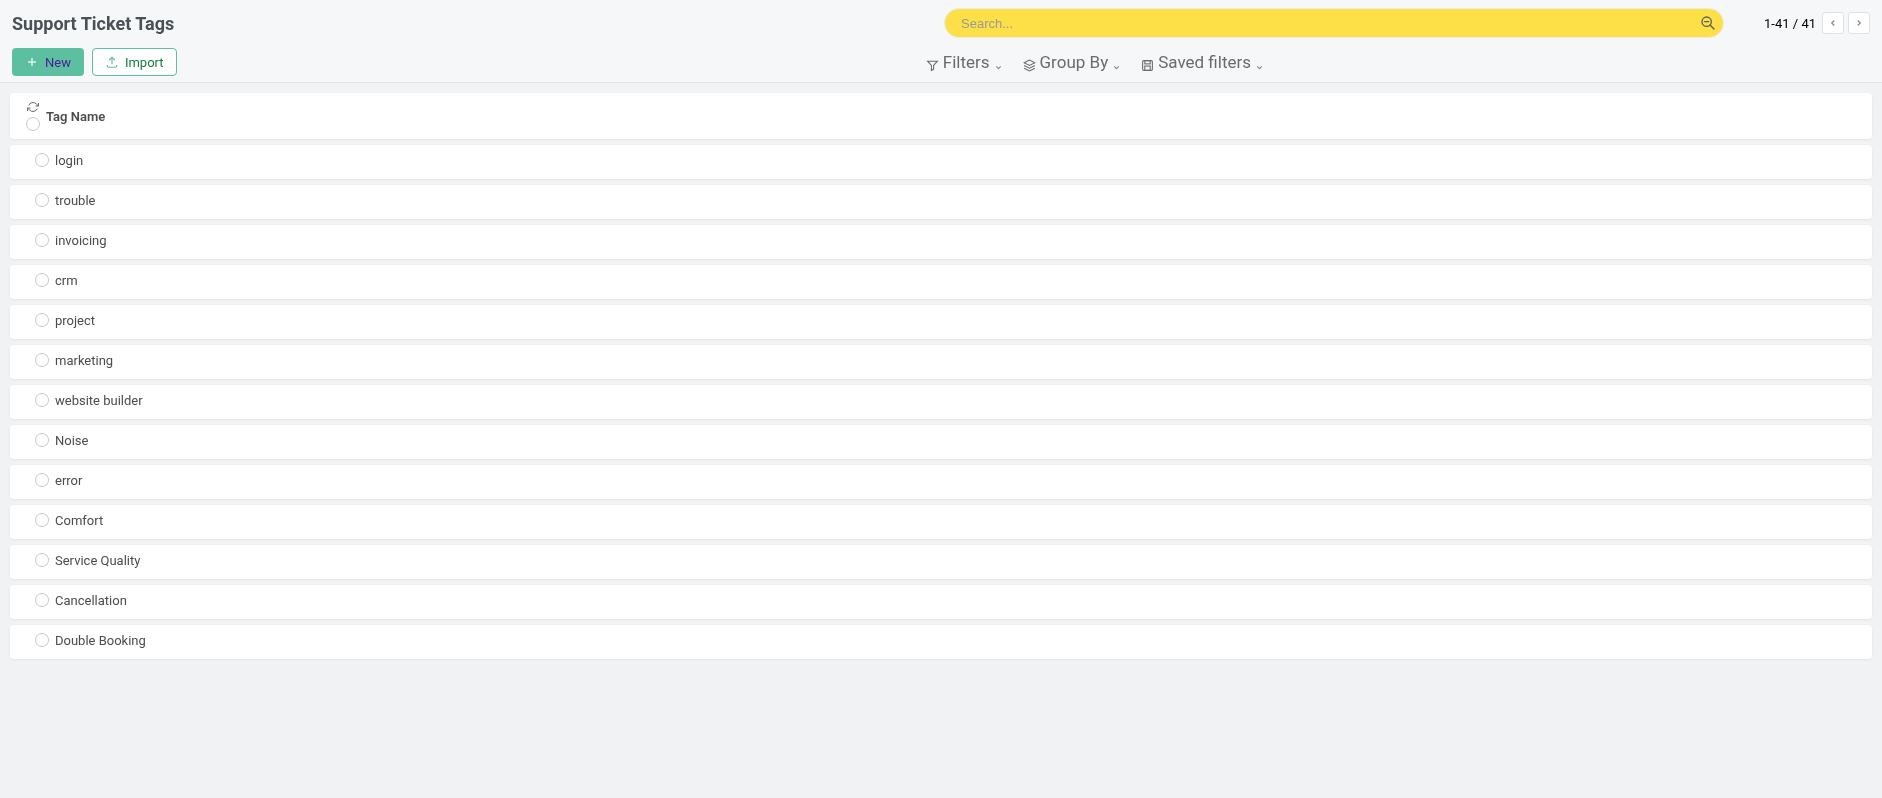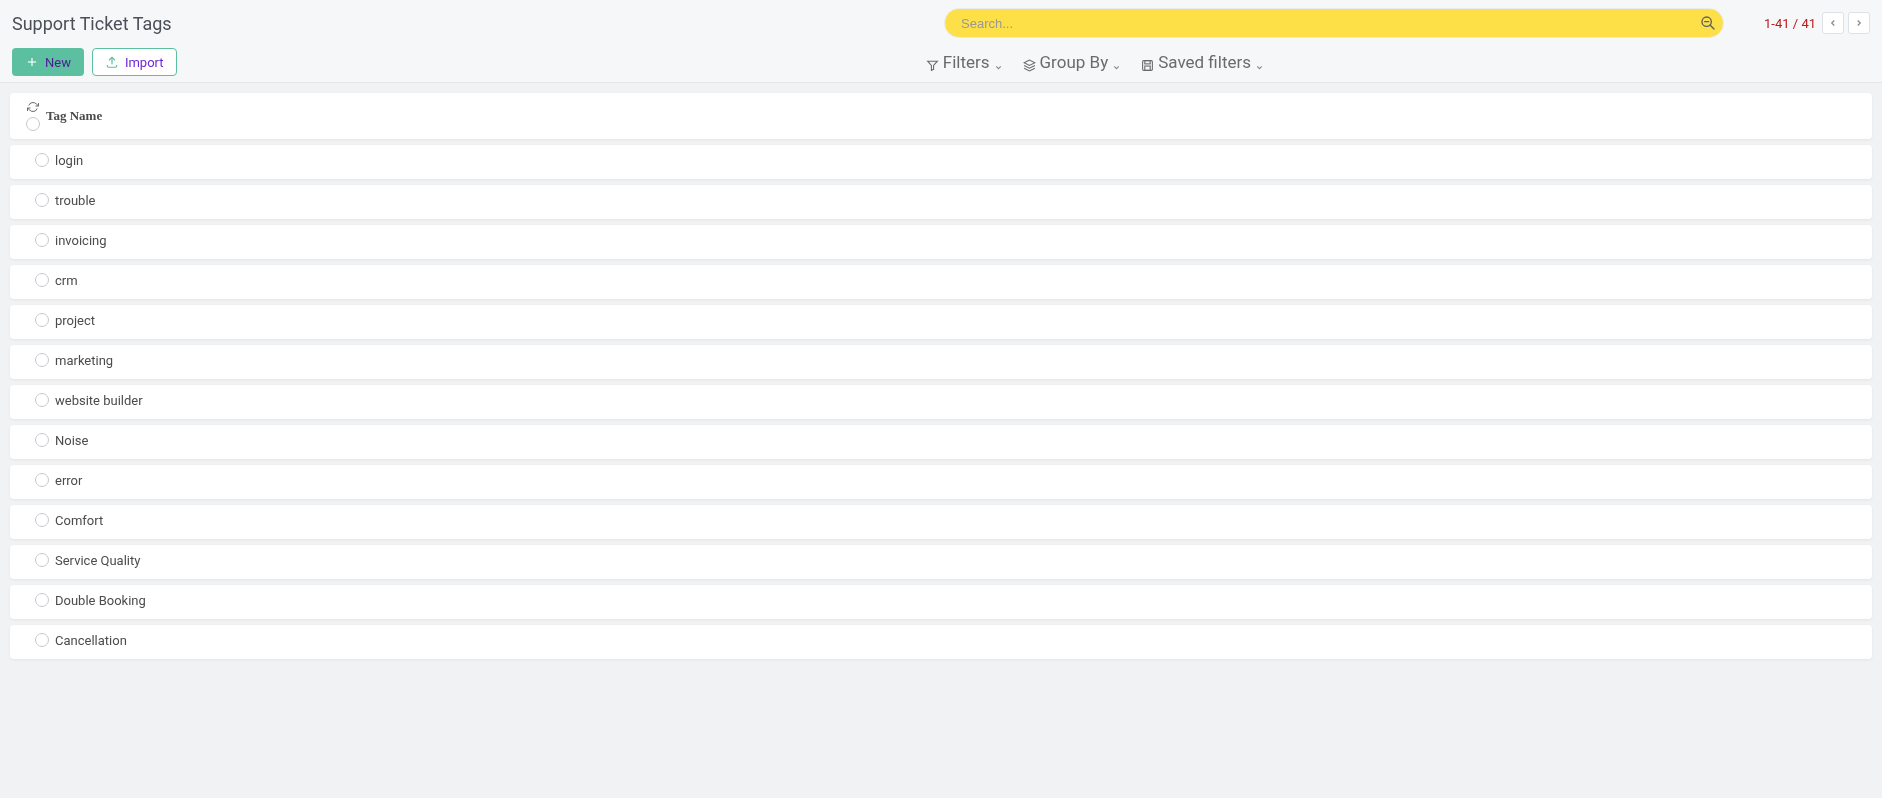--- a/index.html
+++ b/index.html
@@ -20,21 +20,21 @@
     padding: 8px 12px 6px 12px;
   }
   .header-row1 {
     display: flex;
     align-items: center;
     width: 100%;
   }
   .title {
     font-size: 18px;
     color: #495057;
-    font-weight: 400;
+    font-weight: 700;
     flex: 0 0 auto;
     margin-right: 32px;
   }
   .search-wrap {
     margin-left: auto;
     position: relative;
     width: 780px;
   }
   .search-input {
     width: 100%;
@@ -59,21 +59,21 @@
     color: #5f5f5f;
     cursor: pointer;
   }
   .search-icon-btn svg { width: 16px; height: 16px; stroke: #5f5f5f; }
 
   .pager-wrap {
     display: flex;
     align-items: center;
     margin-left: 40px;
     gap: 6px;
-    color: #b91c1c;
+    color: #000000;
   }
   .pager-text { font-size: 13px; }
   .pager-btns { display: flex; gap: 4px; }
   .pager-btn {
     width: 22px;
     height: 22px;
     border: 1px solid #dee2e6;
     border-radius: 3px;
     background: #fff;
     display: flex;
@@ -101,21 +101,21 @@
     cursor: pointer;
     border: 1px solid transparent;
   }
   .btn-primary {
     background: #5bbfa0;
     color: #4c1d95;
   }
   .btn-primary svg { stroke: #fff; width: 14px; height: 14px; }
   .btn-outline {
     background: #fff;
-    color: #6d28d9;
+    color: #15803d;
     border: 1px solid #5bbfa0;
   }
   .btn-outline svg { stroke: #5bbfa0; width: 14px; height: 14px; }
 
   .filter-group {
     display: flex;
     gap: 20px;
     margin-left: auto;
     padding-left: 12px;
     padding-right: 606px;
@@ -136,21 +136,20 @@
   .card {
     background: #fff;
     border-radius: 4px;
     box-shadow: 0 1px 3px rgba(0,0,0,0.06);
     margin-bottom: 6px;
   }
   .header-card {
     display: flex;
     align-items: center;
     padding: 8px 10px;
-    font-family: Liberation Serif, serif;
   }
   .header-left-col {
     width: 26px;
     display: flex;
     flex-direction: column;
     align-items: center;
     gap: 4px;
   }
   .header-left-col svg.refresh { width: 12px; height: 12px; stroke: #6b6b6b; fill: none;}
   .checkbox {
@@ -353,24 +352,24 @@
         <div class="card row-card">
           <div class="row-left-col">
             <span class="checkbox"></span>
           </div>
           <span class="row-text">Service Quality</span>
         </div>
         <div class="card row-card">
           <div class="row-left-col">
             <span class="checkbox"></span>
           </div>
+          <span class="row-text">Cancellation</span>
+        </div>
+        <div class="card row-card">
+          <div class="row-left-col">
+            <span class="checkbox"></span>
+          </div>
           <span class="row-text">Double Booking</span>
         </div>
-        <div class="card row-card">
-          <div class="row-left-col">
-            <span class="checkbox"></span>
-          </div>
-          <span class="row-text">Cancellation</span>
-        </div>
       </div>
   </div>
 
 </div>
 
 </body></html>

